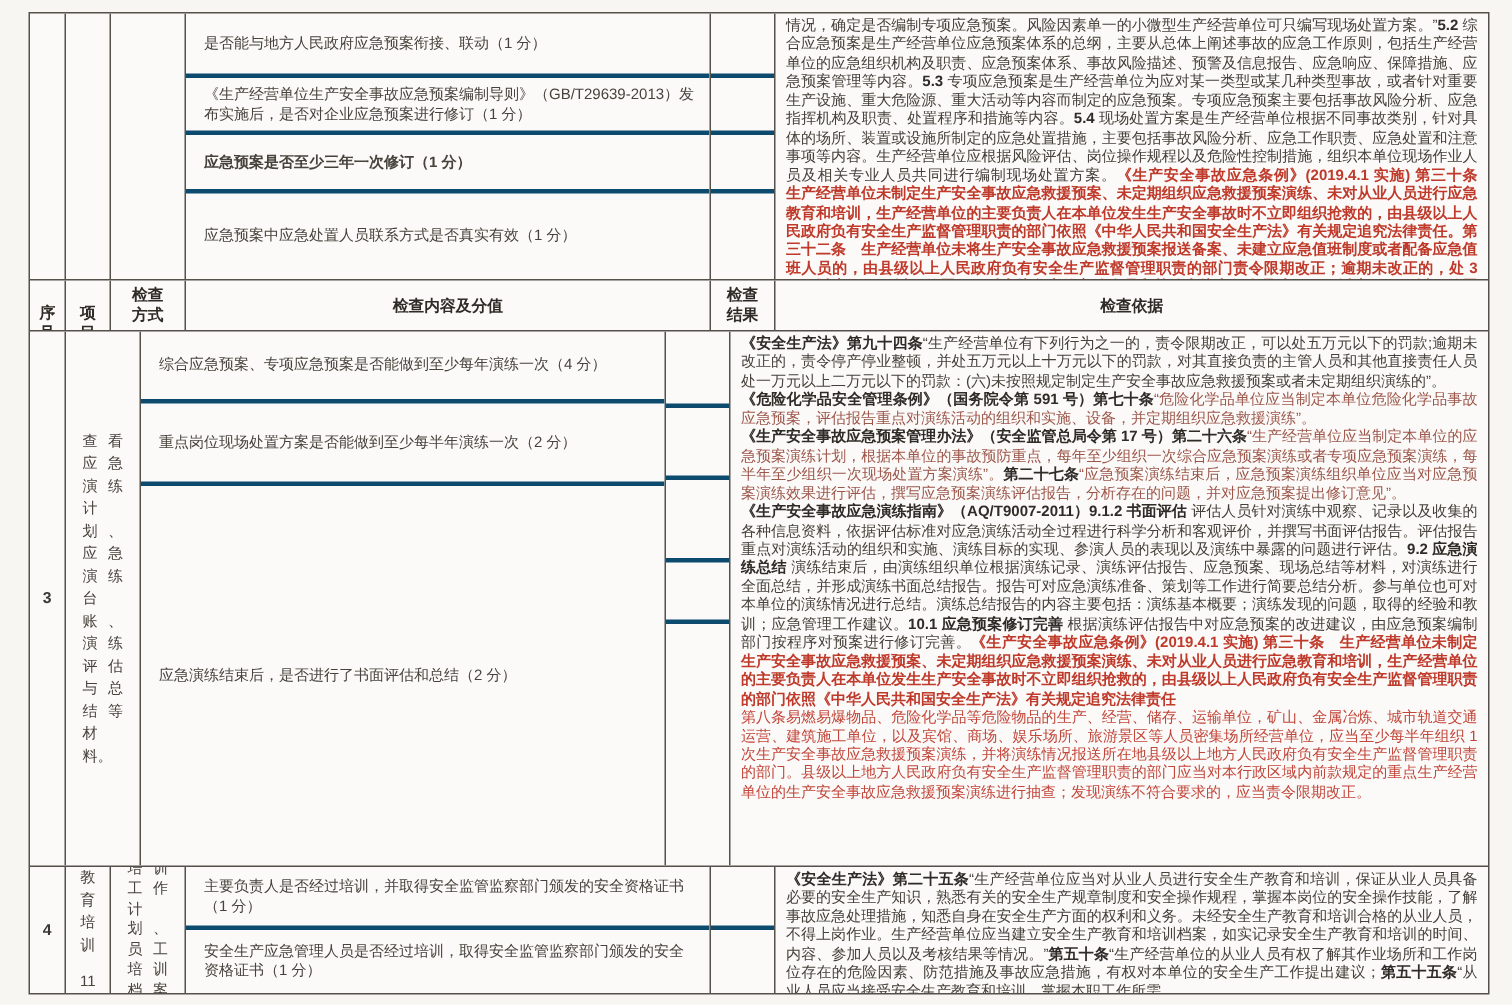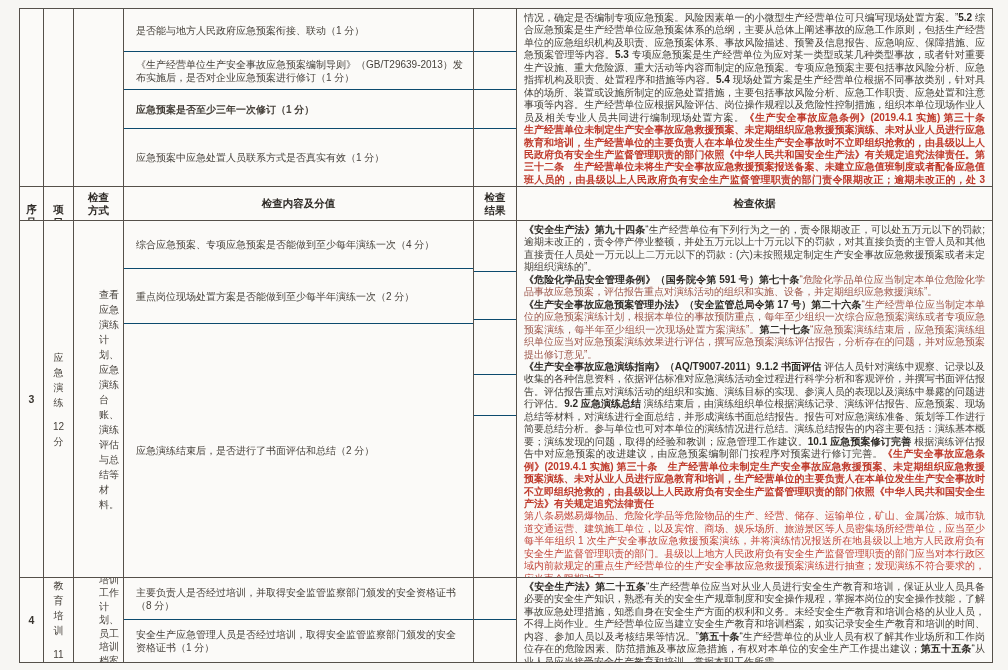--- a/index.html
+++ b/index.html
@@ -23,21 +23,21 @@
   .b-s4{height:86px;flex:1;}
   .cell,.colstack{border-right:1px solid #55504a;box-sizing:border-box;overflow:hidden;}
   .cell:last-child,.colstack:last-child{border-right:none;}
   .cw1{width:24px;flex:none;}
   .cw2{width:30px;flex:none;}
   .cw3{width:50px;flex:none;}
   .cw4{width:350px;flex:none;}
   .cw5{width:43px;flex:none;}
   .cw6{flex:1;}
   .colstack{display:flex;flex-direction:column;}
-  .subrow{border-bottom:1px solid #0c4a6e;box-sizing:border-box;display:flex;align-items:center;overflow:hidden;}
+  .subrow{border-bottom:3px solid #0c4a6e;box-sizing:border-box;display:flex;align-items:center;overflow:hidden;}
   .subrow:last-child{border-bottom:none;flex:1;}
   
   .s1r1{height:43px;} .s1r2{height:38px;} .s1r3{height:39px;font-weight:bold;}
   .s3r1{height:51px;} .s3r2{height:48px;} .s3r3{height:55px;} .s3r4{height:41px;}
   .s4r1{height:42px;}
   .content{
     margin:0;padding:0 10px 0 12px;
     font-size:10px;line-height:13px;color:#47423c;text-align:left;
   }
   .basis{padding:3px 7px 0 7px;}
@@ -53,21 +53,21 @@
   .hcell{display:flex;align-items:center;justify-content:center;font-weight:bold;font-size:10.5px;color:#2f2b27;}
   .stack2{width:14px;text-align:center;word-break:break-all;line-height:13px;margin-top:24px;}
   .stack4{width:26px;text-align:center;word-break:break-all;line-height:13px;}
   
   .seq{display:flex;align-items:center;justify-content:center;font-size:10.5px;font-weight:bold;color:#3a3631;}
   .vwrap{display:flex;align-items:center;justify-content:center;}
   .vitem{text-align:center;}
   .vchars{display:block;width:12px;margin:0 auto;word-break:break-all;font-size:10px;line-height:15px;color:#47423c;}
   .vscore{display:block;margin-top:9px;font-size:10px;line-height:15px;color:#47423c;}
   .method{
-    margin:16px;padding:0 9px;font-size:10px;line-height:15px;
+    margin:2px;padding:0 9px;font-size:10px;line-height:15px;
     text-align:justify;word-break:break-all;color:#47423c;
   }
   .mcell{display:flex;align-items:center;}
   .s4 .method{line-height:13.5px;}
 </style>
 </head>
 <body>
 
 <div class="page">
   <div class="tbl">
@@ -119,27 +119,20 @@
         </div>
       <div class="cell cw6 hcell">
           <span>检查依据</span>
         </div>
     </div>
 
     <div class="band b-s3">
       <div class="cell cw1 seq">
           <span>3</span>
         </div>
-      <div class="cell cw2 vwrap">
-        <div class="vitem">
-          <span class="vchars">应急演练</span>
-          <span class="vscore">12</span>
-          <span class="vchars">分</span>
-        </div>
-      </div>
       <div class="cell cw3 mcell">
           <p class="method">查看应急演练计划、应急演练台账、演练评估与总结等材料。</p>
         </div>
       <div class="colstack cw4">
         <div class="subrow s3r2">
             <p class="content">综合应急预案、专项应急预案是否能做到至少每年演练一次（4 分）</p>
           </div>
         <div class="subrow s3r3">
             <p class="content">重点岗位现场处置方案是否能做到至少每半年演练一次（2 分）</p>
           </div>
@@ -171,21 +164,21 @@
         <div class="vitem">
           <span class="vchars">教育培训</span>
           <span class="vscore">11</span>
         </div>
       </div>
       <div class="cell cw3 mcell">
           <p class="method">查阅企业培训工作计划、员工培训档案等，并</p>
         </div>
       <div class="colstack cw4">
         <div class="subrow s4r1">
-            <p class="content">主要负责人是否经过培训，并取得安全监管监察部门颁发的安全资格证书（8 分）</p>
+            <p class="content">主要负责人是否经过培训，并取得安全监管监察部门颁发的安全资格证书（1 分）</p>
           </div>
         <div class="subrow">
             <p class="content">安全生产应急管理人员是否经过培训，取得安全监管监察部门颁发的安全资格证书（1 分）</p>
           </div>
       </div>
       <div class="colstack cw5">
         <div class="subrow s4r1"></div>
         <div class="subrow"></div>
       </div>
       <div class="cell cw6 basis">

